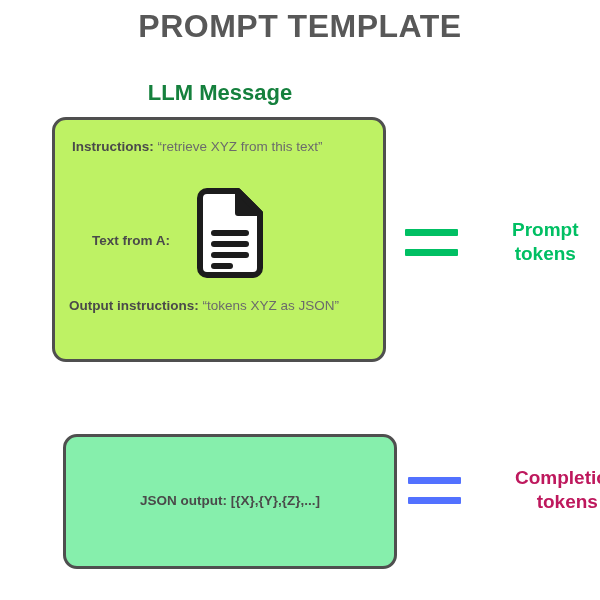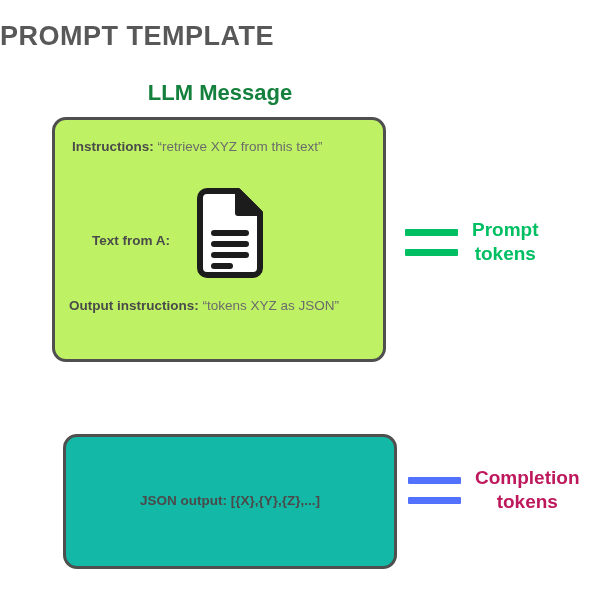--- a/index.html
+++ b/index.html
@@ -17,24 +17,24 @@
   }
   .canvas {
     position: absolute;
     inset: 0;
   }
 
   
   .page-title {
     position: absolute;
     left: 0;
-    top: 21px;
+    top: 8px;
     width: 600px;
-    text-align: left;
-    font-size: 27px;
+    text-align: center;
+    font-size: 32px;
     font-weight: bold;
     letter-spacing: 0.5px;
     color: #585858;
   }
   .section-heading {
     position: absolute;
     text-align: center;
     font-size: 22px;
     font-weight: bold;
     color: #15803d;
@@ -104,21 +104,21 @@
   }
   .doc-icon svg { display: block; }
 
   
   .response-box {
     position: absolute;
     left: 63px;
     top: 434px;
     width: 334px;
     height: 135px;
-    background: #14b8a6;
+    background: #86efac;
     border: 3px solid #4f4f4f;
     border-radius: 14px;
     box-sizing: border-box;
   }
   .row-json {
     position: absolute;
     left: 0;
     top: 56px;
     width: 100%;
     text-align: center;
@@ -126,20 +126,21 @@
     font-weight: bold;
     color: #4a4a4a;
     white-space: nowrap;
   }
 
   
   .legend {
     position: absolute;
     display: flex;
     align-items: center;
+    gap: 40px;
   }
   .legend-bars {
     display: flex;
     flex-direction: column;
     justify-content: center;
     gap: 13px;
     width: 53px;
     flex: none;
   }
   .legend-bar {

